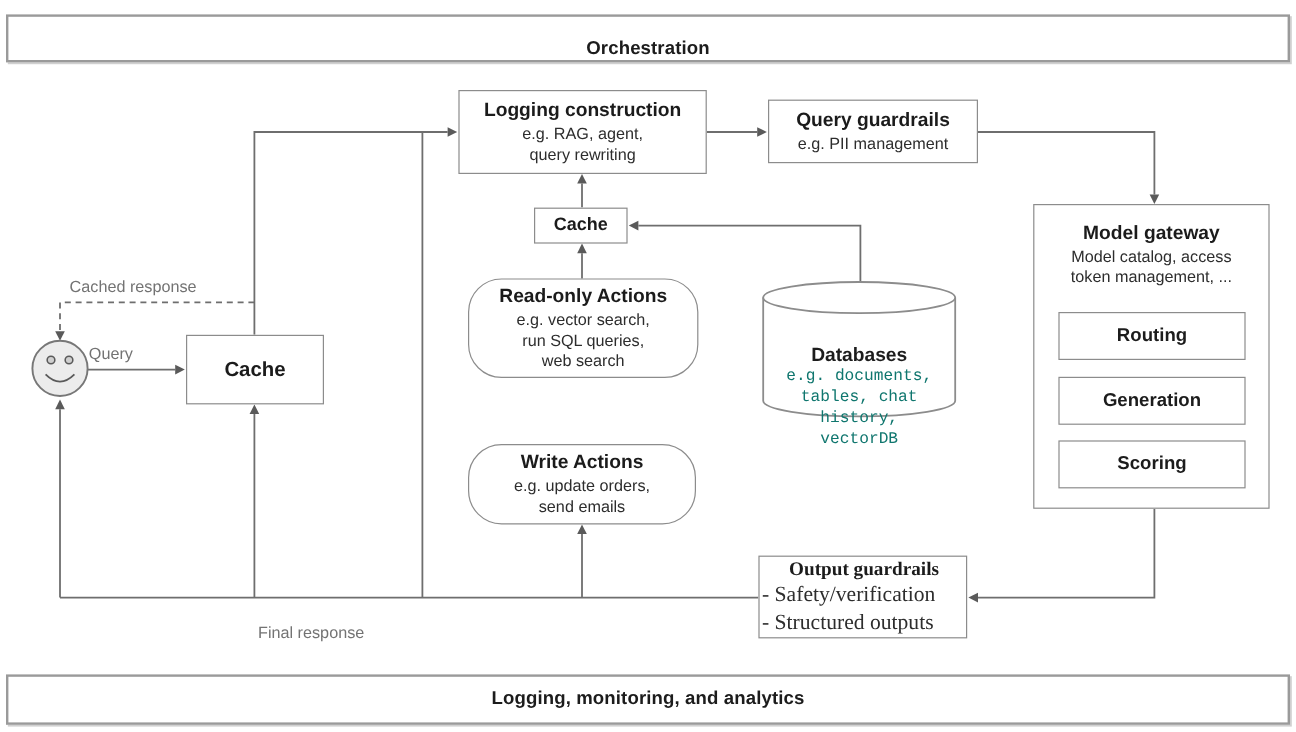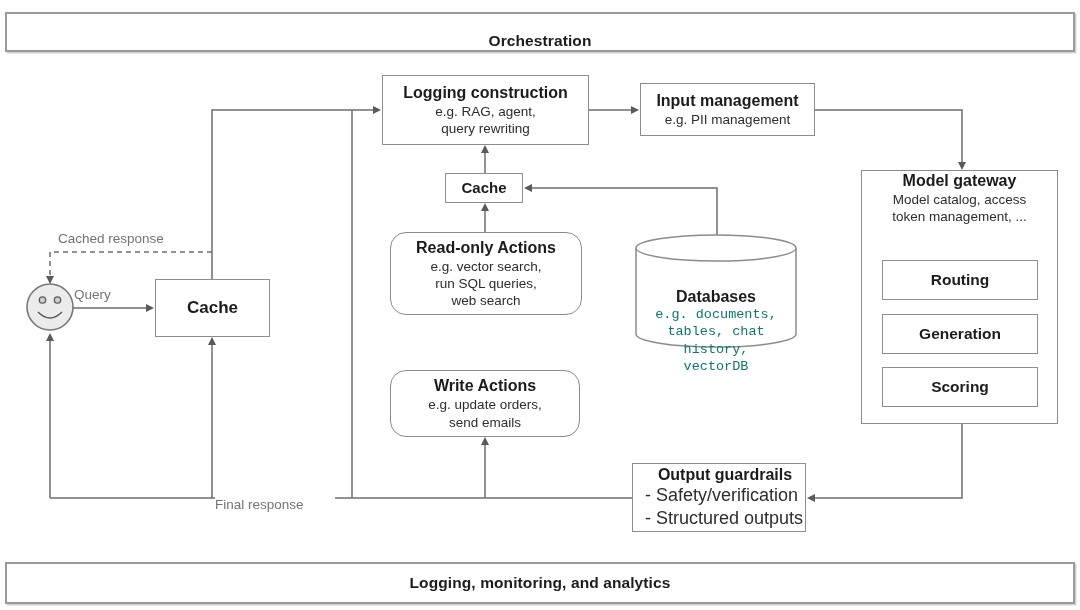--- a/index.html
+++ b/index.html
@@ -14,30 +14,30 @@
     display:flex;align-items:center;justify-content:center;z-index:2;
   }
   .bar-label{font-weight:700;font-size:15.5px;letter-spacing:.1px;}
   .node{
     position:absolute;background:#fff;border:1.5px solid #8c8c8c;
     display:flex;flex-direction:column;align-items:center;justify-content:center;
     text-align:center;z-index:2;box-sizing:border-box;
   }
   .node .title{font-weight:700;font-size:16px;line-height:1.2;color:#1b1b1b;}
   .node .sub{font-size:13.5px;line-height:1.28;color:#2d2d2d;white-space:pre-line;margin-top:1px;}
-  .rounded{border-radius:16px;}
+  .rounded{border-radius:28px;}
   .cache-big .title{font-size:17px;}
   .cache-small .title{font-size:15px;}
-  .gateway{justify-content:flex-start;padding-top:0;}
+  .gateway{justify-content:flex-start;padding-top:14px;}
   .gw-block{
     position:absolute;left:20px;width:154px;height:38px;background:#fff;
     border:1.5px solid #8c8c8c;display:flex;align-items:center;justify-content:center;
     font-weight:700;font-size:15.5px;
   }
-  .out-guard{align-items:flex-start;padding-left:12px;}
+  .out-guard{align-items:flex-start;padding-left:2px;font-family:Liberation Serif, serif;}
   .out-guard .title{align-self:center;}
   .out-guard .bullets{font-size:18px;line-height:1.3;color:#2d2d2d;white-space:pre-line;text-align:left;}
   .db-text{
     position:absolute;z-index:2;text-align:center;
   }
   .db-text .title{font-weight:700;font-size:16px;margin-top:30px;}
   .db-text .sub{font-size:13.5px;line-height:1.28;color:#0f766e;white-space:pre-line;font-family:Liberation Mono, monospace;}
   .edge-label{
     position:absolute;z-index:3;font-size:13.5px;color:#737373;text-align:left;background:#fff;
   }
@@ -110,21 +110,21 @@
     <span class="bar-label">Orchestration</span>
   </div>
 
   <div class="node" style="left:382px;top:75px;width:207px;height:70px;">
     <div class="title">Logging construction</div>
     <div class="sub">e.g. RAG, agent,
 query rewriting</div>
   </div>
 
   <div class="node" style="left:640px;top:83px;width:175px;height:53px;">
-    <div class="title">Input management</div>
+    <div class="title">Query guardrails</div>
     <div class="sub">e.g. PII management</div>
   </div>
 
   <div class="node gateway" style="left:861px;top:170px;width:197px;height:254px;">
     <div class="title">Model gateway</div>
     <div class="sub">Model catalog, access
 token management, ...</div>
     <div class="gw-block" style="top:89px;">
       <span>Routing</span>
     </div>
@@ -165,19 +165,19 @@
   </div>
 
   <div class="node out-guard" style="left:632px;top:463px;width:174px;height:69px;">
     <div class="title">Output guardrails</div>
     <div class="bullets">- Safety/verification
 - Structured outputs</div>
   </div>
 
   <div class="edge-label" style="left:74px;top:287px;width:60px;">Query</div>
   <div class="edge-label" style="left:58px;top:231px;width:142px;">Cached response</div>
-  <div class="edge-label" style="left:215px;top:497px;width:120px;">Final response</div>
+  <div class="edge-label" style="left:215px;top:520px;width:120px;">Final response</div>
 
   <div class="bar" style="top:562px;height:38px;">
     <span class="bar-label">Logging, monitoring, and analytics</span>
   </div>
 
 </div>
 
 </body></html>

